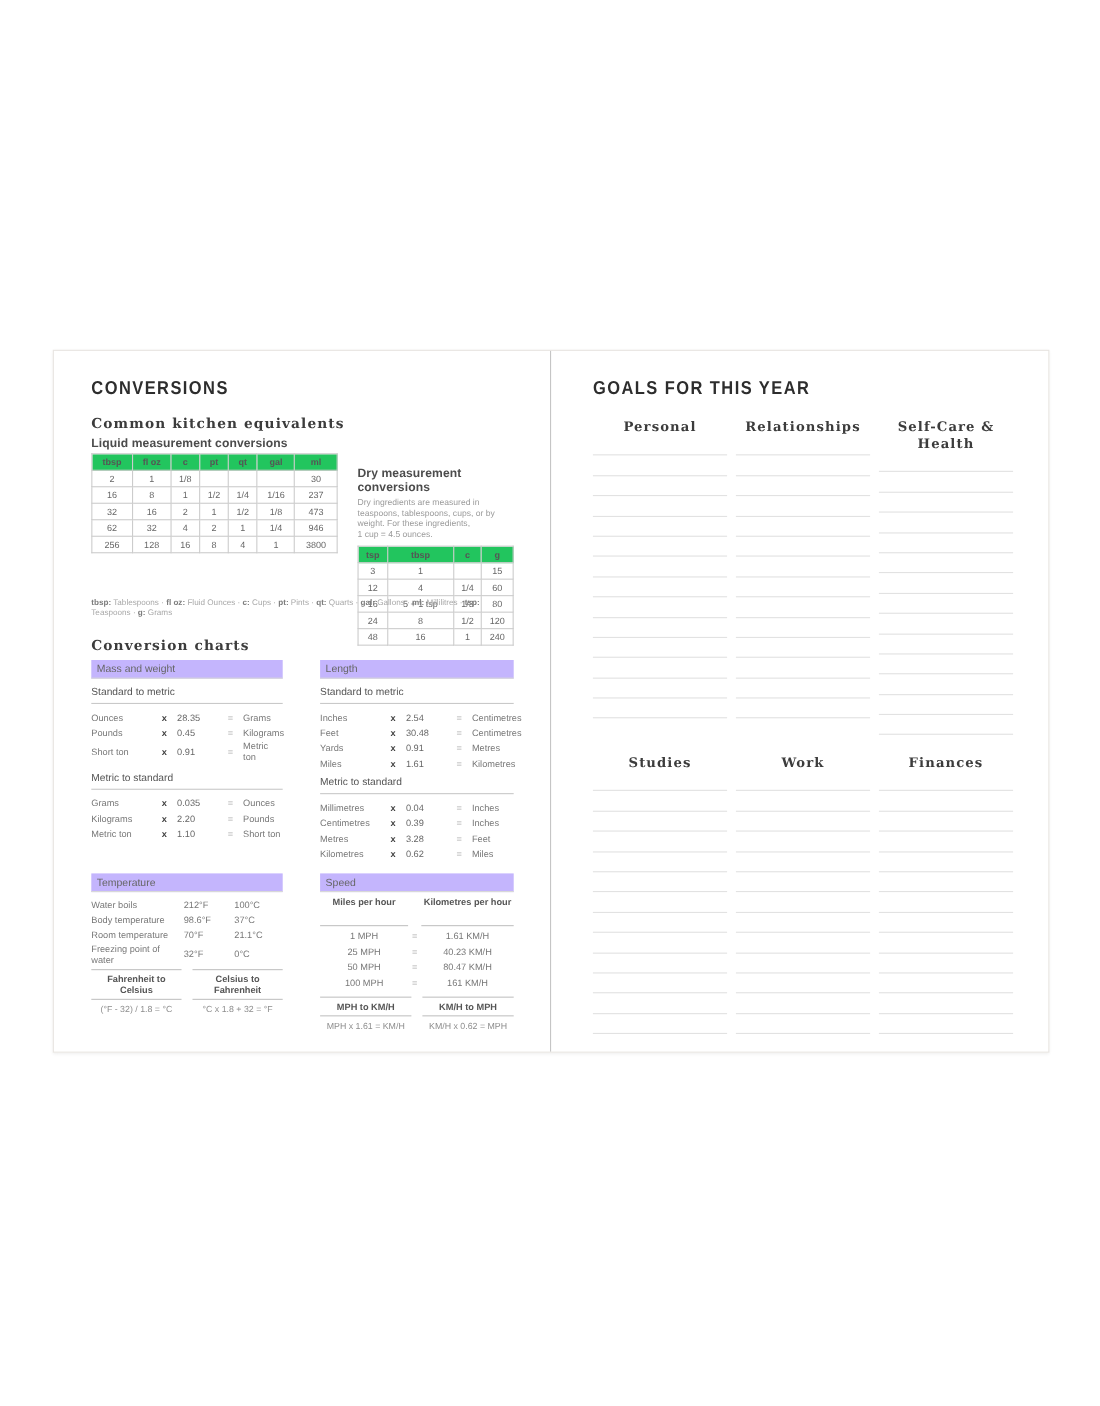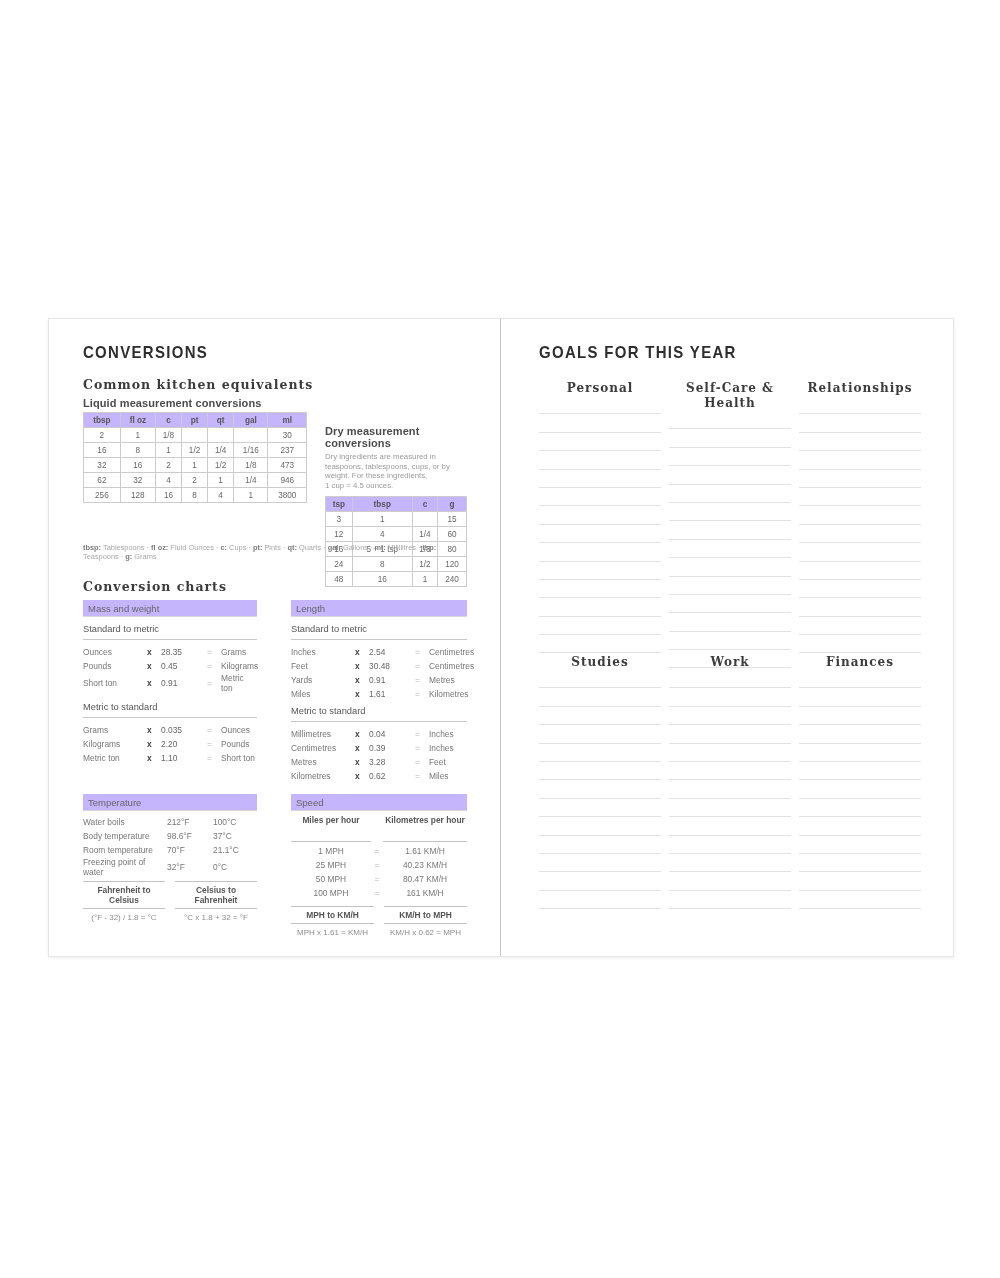--- a/index.html
+++ b/index.html
@@ -20,21 +20,21 @@
   .kitchen-head{position:absolute;top:58px;left:34px;}
   .kitchen-cols{position:absolute;top:78px;left:34px;width:384px;display:flex;justify-content:space-between;}
   .liquid-col{width:224px;}
   .dry-col{width:142px;margin-top:28px;}
   .sub-head{font-size:11px;font-weight:700;color:#4c4c4c;letter-spacing:.1px;margin-bottom:3px;}
   .desc{font-size:7.8px;line-height:9.5px;color:#9b9b9b;white-space:pre-line;height:38px;margin-bottom:6px;}
 
   table.conv-table{border-collapse:collapse;width:100%;}
   .conv-table th,.conv-table td{border:1px solid #ccc;font-size:8.2px;color:#666;
     text-align:center;padding:2px 1px;height:10px;font-weight:normal;}
-  .conv-table th{background:#c4b5fd;font-weight:700;color:#555;}
+  .conv-table th{background:#22c55e;font-weight:700;color:#555;}
 
   .footnote{position:absolute;top:224px;left:34px;width:384px;font-size:7.4px;color:#a8a8a8;}
   .footnote b{color:#7d7d7d;font-weight:700;}
 
   .charts-head{position:absolute;top:260px;left:34px;}
   .charts-cols,.ts-cols{position:absolute;left:34px;width:384px;display:flex;justify-content:space-between;}
   .charts-cols{top:281px;}
   .ts-cols{top:475px;}
   .col-l{width:174px;}
   .col-r{width:176px;}
@@ -61,21 +61,21 @@
 
   .speed-heads{display:grid;grid-template-columns:80px 12px 1fr;margin-top:4px;}
   .speed-head{font-size:8.4px;font-weight:700;color:#555;text-align:center;
     padding-bottom:16px;border-bottom:1px solid #c2c2c2;margin-bottom:2px;}
   .speed-row{display:grid;grid-template-columns:80px 12px 1fr;font-size:8.4px;height:14px;
     align-items:center;text-align:center;color:#777;}
   .speed-minis{margin-top:6px;}
 
   .goals-sec{position:absolute;left:38px;width:382px;}
   .sec-0{top:62px;}
-  .sec-1{top:336px;}
+  .sec-1{top:367px;}
   .goal-cols{display:flex;gap:8px;}
   .goal-col{flex:1;}
   .goal-head{font-family:"DejaVu Serif", serif;font-size:12px;font-weight:600;letter-spacing:1px;
     color:#3c3c3c;text-align:center;line-height:15px;}
   .rule{height:1px;background:#e2e2e2;margin-top:17.4px;}
   .rule:first-of-type{margin-top:9px;}
 </style>
 </head>
 <body>
 
@@ -422,38 +422,38 @@
             <div class="rule"></div>
             <div class="rule"></div>
             <div class="rule"></div>
             <div class="rule"></div>
             <div class="rule"></div>
             <div class="rule"></div>
             <div class="rule"></div>
             <div class="rule"></div>
           </div>
           <div class="goal-col">
+            <div class="goal-head">Relationships</div>
+            <div class="rule"></div>
+            <div class="rule"></div>
+            <div class="rule"></div>
+            <div class="rule"></div>
+            <div class="rule"></div>
+            <div class="rule"></div>
+            <div class="rule"></div>
+            <div class="rule"></div>
+            <div class="rule"></div>
+            <div class="rule"></div>
+            <div class="rule"></div>
+            <div class="rule"></div>
+            <div class="rule"></div>
+            <div class="rule"></div>
+          </div>
+          <div class="goal-col">
             <div class="goal-head">Self-Care &amp; Health</div>
-            <div class="rule"></div>
-            <div class="rule"></div>
-            <div class="rule"></div>
-            <div class="rule"></div>
-            <div class="rule"></div>
-            <div class="rule"></div>
-            <div class="rule"></div>
-            <div class="rule"></div>
-            <div class="rule"></div>
-            <div class="rule"></div>
-            <div class="rule"></div>
-            <div class="rule"></div>
-            <div class="rule"></div>
-            <div class="rule"></div>
-          </div>
-          <div class="goal-col">
-            <div class="goal-head">Relationships</div>
             <div class="rule"></div>
             <div class="rule"></div>
             <div class="rule"></div>
             <div class="rule"></div>
             <div class="rule"></div>
             <div class="rule"></div>
             <div class="rule"></div>
             <div class="rule"></div>
             <div class="rule"></div>
             <div class="rule"></div>

